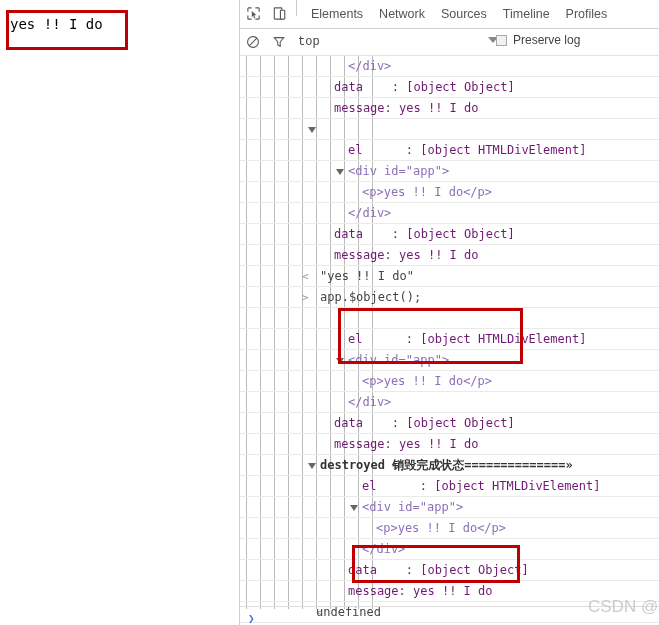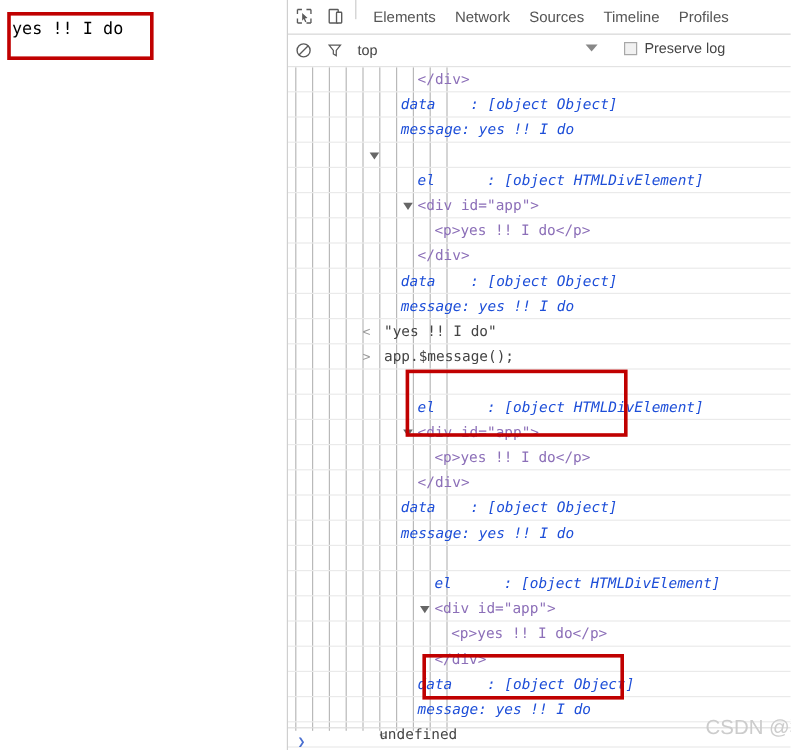--- a/index.html
+++ b/index.html
@@ -110,33 +110,34 @@
     align-items: center;
     background: #ffffff;
     font-size: 12px;
     color: #555;
     white-space: nowrap;
   }
   #context-select {
     margin-left: 6px;
     font-size: 12px;
     color: #444;
+    font-family: Liberation Mono, monospace;
   }
   #ctx-caret {
     position: absolute;
     left: 248px;
     top: 8px;
     width: 0; height: 0;
     border-left: 5px solid transparent;
     border-right: 5px solid transparent;
     border-top: 6px solid #888;
   }
   #preserve-wrap {
     position: absolute;
-    left: 280px;
+    left: 256px;
     top: 4px;
     display: flex;
     align-items: center;
     gap: 6px;
   }
   #preserve-box {
     width: 11px; height: 11px;
     border: 1px solid #a8a8a8;
     background: #f1f1f1;
     box-sizing: border-box;
@@ -177,21 +178,21 @@
     position: absolute;
     left: 0;
     width: 419px;
     height: 1px;
     background: #eaeaea;
   }
   .txt {
     position: absolute;
     white-space: pre;
   }
-  .err { color: #1d4ed8; font-style: italic; }
+  .err { color: #701a75; }
   .domtag { color: #8c6fb8; }
   .bold { font-weight: bold; color: #333333; }
   .resultval { color: #444444; }
   .marker {
     color: #999999;
     font-size: 11px;
   }
   .arrow {
     position: absolute;
     width: 0; height: 0;
@@ -314,35 +315,36 @@
       <div class="log-row" style="top: 126px;"><span class="txt domtag" style="left: 122px;">&lt;p&gt;yes !! I do&lt;/p&gt;</span></div>
       <div class="sep" style="top: 146px;"></div>
       <div class="log-row" style="top: 147px;"><span class="txt domtag" style="left: 108px;">&lt;/div&gt;</span></div>
       <div class="sep" style="top: 167px;"></div>
       <div class="log-row" style="top: 168px;"><span class="txt err" style="left: 94px;">data    : [object Object]</span></div>
       <div class="sep" style="top: 188px;"></div>
       <div class="log-row" style="top: 189px;"><span class="txt err" style="left: 94px;">message: yes !! I do</span></div>
       <div class="sep" style="top: 209px;"></div>
       <div class="log-row" style="top: 210px;"><span class="txt marker" style="left: 62px;">&lt;</span><span class="txt resultval" style="left: 80px;">"yes !! I do"</span></div>
       <div class="sep" style="top: 230px;"></div>
-      <div class="log-row" style="top: 231px;"><span class="txt marker" style="left: 62px;">&gt;</span><span class="txt resultval" style="left: 80px;">app.$message();</span></div>
+      <div class="log-row" style="top: 231px;"><span class="txt marker" style="left: 62px;">&gt;</span><span class="txt resultval" style="left: 80px;">app.$object();</span></div>
       <div class="sep" style="top: 251px;"></div>
       <div class="sep" style="top: 272px;"></div>
       <div class="log-row" style="top: 273px;"><span class="txt err" style="left: 108px;">el      : [object HTMLDivElement]</span></div>
       <div class="sep" style="top: 293px;"></div>
       <div class="log-row" style="top: 294px;"><span class="arrow" style="left: 96px; top: 8px;"></span><span class="txt domtag" style="left: 108px;">&lt;div id="app"&gt;</span></div>
       <div class="sep" style="top: 314px;"></div>
       <div class="log-row" style="top: 315px;"><span class="txt domtag" style="left: 122px;">&lt;p&gt;yes !! I do&lt;/p&gt;</span></div>
       <div class="sep" style="top: 335px;"></div>
       <div class="log-row" style="top: 336px;"><span class="txt domtag" style="left: 108px;">&lt;/div&gt;</span></div>
       <div class="sep" style="top: 356px;"></div>
       <div class="log-row" style="top: 357px;"><span class="txt err" style="left: 94px;">data    : [object Object]</span></div>
       <div class="sep" style="top: 377px;"></div>
       <div class="log-row" style="top: 378px;"><span class="txt err" style="left: 94px;">message: yes !! I do</span></div>
       <div class="sep" style="top: 398px;"></div>
+      <div class="log-row" style="top: 399px;"><span class="arrow" style="left: 68px; top: 8px;"></span><span class="txt bold" style="left: 80px;">destroyed 销毁完成状态==============»</span></div>
       <div class="sep" style="top: 419px;"></div>
       <div class="log-row" style="top: 420px;"><span class="txt err" style="left: 122px;">el      : [object HTMLDivElement]</span></div>
       <div class="sep" style="top: 440px;"></div>
       <div class="log-row" style="top: 441px;"><span class="arrow" style="left: 110px; top: 8px;"></span><span class="txt domtag" style="left: 122px;">&lt;div id="app"&gt;</span></div>
       <div class="sep" style="top: 461px;"></div>
       <div class="log-row" style="top: 462px;"><span class="txt domtag" style="left: 136px;">&lt;p&gt;yes !! I do&lt;/p&gt;</span></div>
       <div class="sep" style="top: 482px;"></div>
       <div class="log-row" style="top: 483px;"><span class="txt domtag" style="left: 122px;">&lt;/div&gt;</span></div>
       <div class="sep" style="top: 503px;"></div>
       <div class="log-row" style="top: 504px;"><span class="txt err" style="left: 108px;">data    : [object Object]</span></div>

